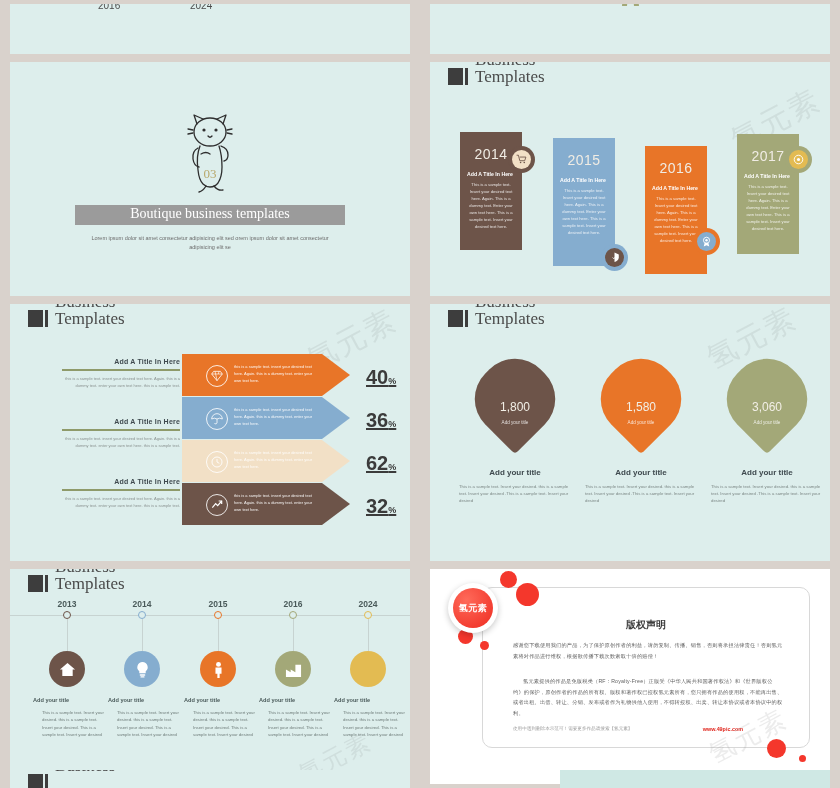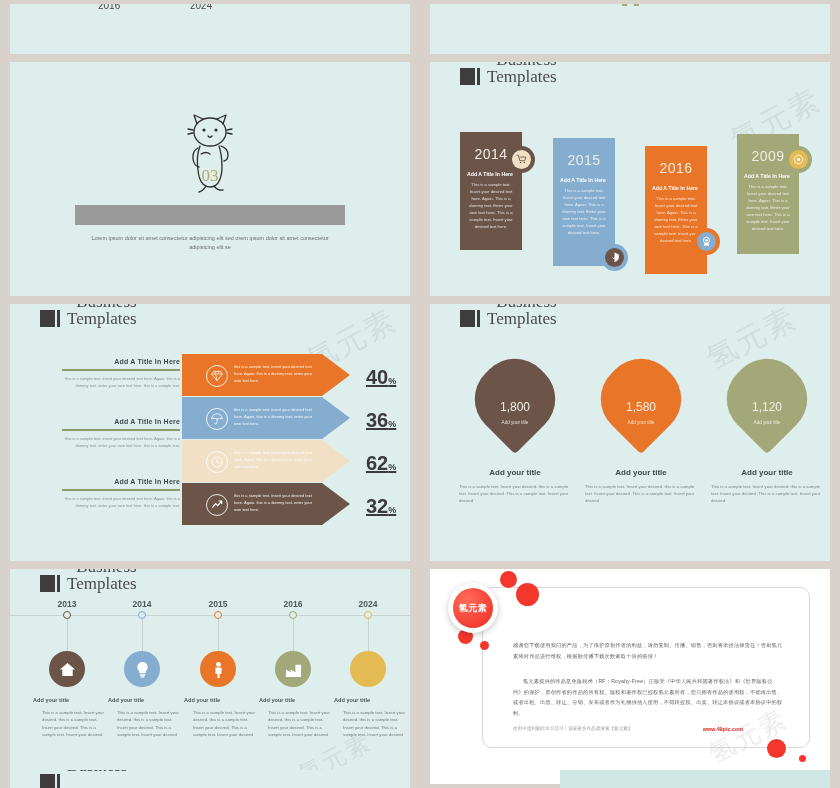--- a/index.html
+++ b/index.html
@@ -19,21 +19,21 @@
   .cell{position:relative;overflow:hidden;box-sizing:border-box;padding:6px 10px;}
   .slide{
     position:absolute;
     left:10px;right:10px;top:4px;bottom:4px;
     background:#ddeeec;
     overflow:hidden;
   }
   .slide.white{background:#fff;}
 
   
-  .hdr{position:absolute;left:30px;top:-10px;display:flex;align-items:flex-start;text-align:right;}
+  .hdr{position:absolute;left:18px;top:-10px;display:flex;align-items:flex-start;}
   .hdr .marks{display:flex;align-items:center;margin-top:16px;margin-right:7px;}
   .hdr .m1{width:15px;height:17px;background:#3d3d3d;}
   .hdr .m2{width:3px;height:17px;background:#3d3d3d;margin-left:2px;}
   .hdr .txt{font-family:"Liberation Serif",serif;color:#4a4a4a;line-height:0.98;}
   .hdr .t1{font-size:17px;}
   .hdr .t2{font-size:17px;}
 
   
   .wm{
     position:absolute;
@@ -46,21 +46,21 @@
   }
 
   
   .chart-wrap{position:absolute;left:0;right:0;top:-42px;height:80px;}
   .xlab{position:absolute;top:38px;font-size:10px;color:#4c4c4c;font-family:"Liberation Sans",sans-serif;}
 
   
   .cover-cat{position:absolute;left:50%;top:48px;transform:translateX(-50%);}
   .cover-num{
     position:absolute;left:50%;top:104px;transform:translateX(-50%);
-    font-size:17px;color:#b8a86a;font-family:"Liberation Serif",serif;
+    font-size:13px;color:#b8a86a;font-family:"Liberation Serif",serif;
   }
   .cover-band{
     position:absolute;left:50%;transform:translateX(-50%);
     top:143px;width:270px;height:20px;background:#9b9b9b;
   }
   .cover-title{
     position:absolute;left:50%;transform:translateX(-50%);
     top:144px;width:320px;text-align:center;
     font-family:"Liberation Serif",serif;font-size:14px;color:#fff;
   }
@@ -179,20 +179,21 @@
           <path d="M46 20 L51 19 M46 23 L51 24"></path>
           <path d="M19 36 q-4 10 -2 24 q1 10 5 14 q3 3 7 3 q5 0 8 -4 q4 -6 4 -16 q0 -12 -3 -21"></path>
           <path d="M17 38 q-6 3 -5 11 q1 7 6 8"></path>
           <path d="M40 36 q7 2 7 9 q0 5 -4 6"></path>
           <path d="M20 44 q5 -3 9 0"></path>
           <path d="M25 76 q-3 5 -7 6 M33 76 q4 5 9 4"></path>
         </g>
       </svg>
       <div class="cover-num">03</div>
       <div class="cover-band"></div>
+      <div class="cover-title">Boutique business templates</div>
       <div class="cover-sub">Lorem ipsum dolor sit amet consectetur adipisicing elit sed orem ipsum dolor sit amet consectetur adipisicing elit se</div>
     </div>
   </div>
 
   <div class="cell">
     <div class="slide">
       <div class="hdr">
         <div class="marks">
           <div class="m1"></div>
           <div class="m2"></div>
@@ -239,21 +240,21 @@
           <div class="badge" style="left: 263px; top: 166px; background: rgb(232, 117, 40);">
             <div class="inner" style="background:#85adcf">
               <svg width="11" height="11" viewBox="0 0 18 18">
                 <circle cx="9" cy="7" r="5" fill="none" stroke="#ffffff" stroke-width="1.5"></circle>
                 <circle cx="9" cy="7" r="2" fill="#ffffff"></circle>
                 <path d="M6 11 L4.5 17 L9 15 L13.5 17 L12 11" fill="#ffffff"></path>
               </svg>
             </div>
           </div>
           <div class="ycard" style="left: 307px; top: 72px; height: 120px; background: rgb(163, 168, 120);">
-            <div class="yr">2009</div>
+            <div class="yr">2017</div>
             <div class="yt">Add A Title In Here</div>
             <div class="yb">This is a sample text. Insert your desired text here. Again. This is a dummy text. Enter your own text here. This is a sample text. Insert your desired text here.</div>
           </div>
           <div class="badge" style="left: 355px; top: 84px; background: rgb(163, 168, 120);">
             <div class="inner" style="background:#e3bb52">
               <svg width="11" height="11" viewBox="0 0 18 18">
                 <circle cx="9" cy="9" r="7" fill="none" stroke="#ffffff" stroke-width="1.5"></circle>
                 <circle cx="9" cy="9" r="2.6" fill="#ffffff"></circle>
               </svg>
             </div>
@@ -376,21 +377,21 @@
             <div class="dia" style="left:16px;top:12px;background:#e87528"></div>
             <div class="n">1,580</div>
             <div class="s">Add your title</div>
           </div>
           <div class="dcap" style="left: 155px; top: 164px;">
             <div class="h">Add your title</div>
             <div class="p">This is a sample text. Insert your desired. this is a sample text. Insert your desired .This is a sample text. Insert your desired</div>
           </div>
           <div class="diaw" style="left: 282px; top: 44px; height: 112px;">
             <div class="dia" style="left:16px;top:12px;background:#a3a878"></div>
-            <div class="n">1,120</div>
+            <div class="n">3,060</div>
             <div class="s">Add your title</div>
           </div>
           <div class="dcap" style="left: 281px; top: 164px;">
             <div class="h">Add your title</div>
             <div class="p">This is a sample text. Insert your desired. this is a sample text. Insert your desired .This is a sample text. Insert your desired</div>
           </div>
         </div>
     </div>
   </div>
 
@@ -466,20 +467,21 @@
           </div>
           <div class="tl-t" style="left:324px;top:128px">Add your title</div>
           <div class="tl-p" style="left:333px;top:140px">This is a sample text. Insert your desired. this is a sample text. Insert your desired. This is a sample text. Insert your desired</div>
         </div>
     </div>
   </div>
 
   <div class="cell">
     <div class="slide white">
       <div class="cbox">
+        <div class="ctitle">版权声明</div>
         <div class="cpara" style="left:30px;right:26px;top:52px">感谢您下载使用我们的产品，为了保护原创作者的利益，请勿复制、传播、销售，否则将承担法律责任！否则氢元素将对作品进行维权，根据散传播下载次数索取十倍的赔偿！</div>
         <div class="cpara" style="left:30px;right:26px;top:88px;text-indent:10px">氢元素提供的作品是免版税类（RF：Royalty-Free）正版受《中华人民共和国著作权法》和《世界版权公约》的保护，原创作者的作品的所有权、版权和著作权已授权氢元素所有，您只拥有作品的使用权，不能再出售、或者出租、出借、转让、分销、发布或者作为礼物供他人使用，不得转授权、出卖、转让本协议或者本协议中的权利。</div>
         <div class="cfoot">使用中遇到删除本示范可！需要更多作品请搜索【氢元素】</div>
         <div class="curl">www.49pic.com</div>
       </div>
       <div class="dot" style="width:17px;height:17px;left:70px;top:2px"></div>
       <div class="dot" style="width:23px;height:23px;left:86px;top:14px"></div>
       <div class="dot" style="width:15px;height:15px;left:28px;top:60px"></div>
       <div class="dot" style="width:9px;height:9px;left:50px;top:72px"></div>
       <div class="dot" style="width:19px;height:19px;right:44px;bottom:26px"></div>

